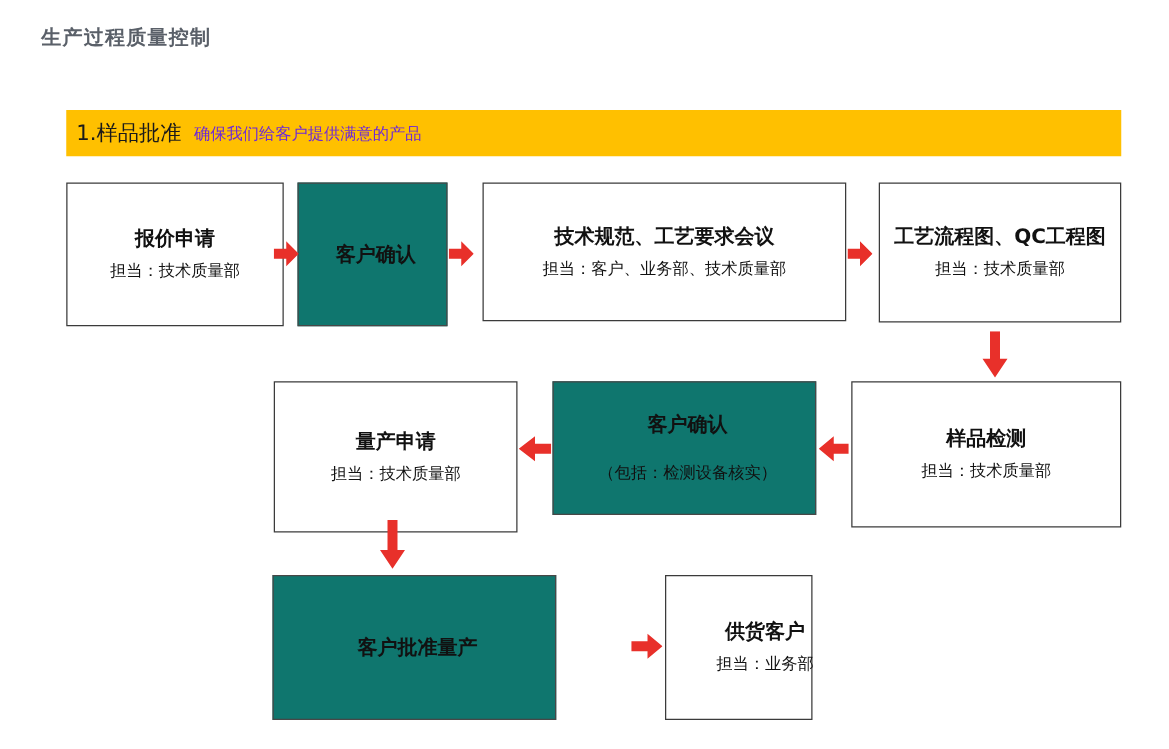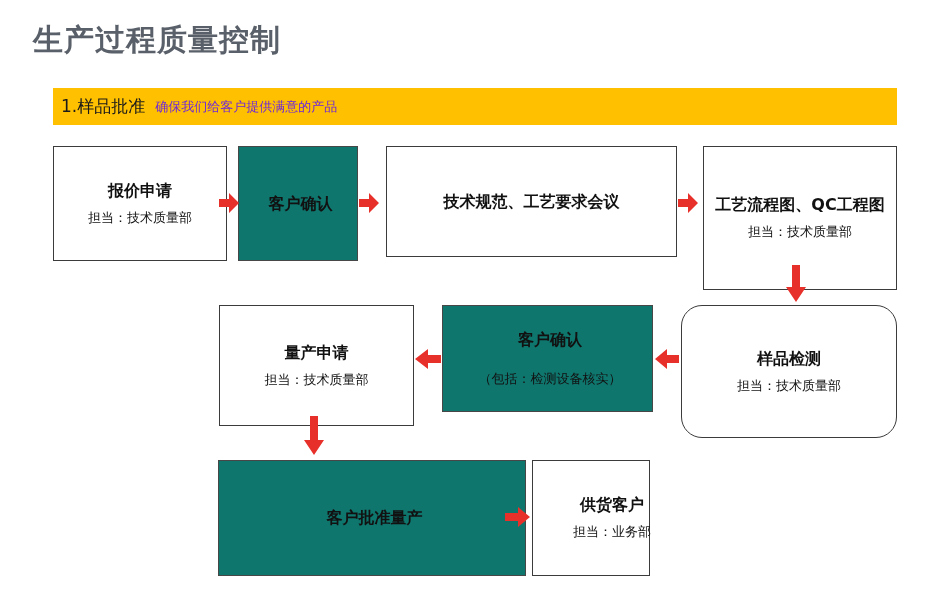--- a/index.html
+++ b/index.html
@@ -14,21 +14,21 @@
     overflow: hidden;
     font-family: "DejaVu Sans", "Liberation Sans", sans-serif;
     -webkit-font-smoothing: antialiased;
   }
 
   
   #page-title {
     position: absolute;
     left: 33px;
     top: 20px;
-    font-size: 30px;
+    font-size: 16px;
     font-weight: bold;
     color: #5a6069;
     letter-spacing: 1px;
     white-space: nowrap;
   }
 
   
   #section-banner {
     position: absolute;
     left: 53px;
@@ -109,43 +109,44 @@
   <div class="ptitle">报价申请</div>
   <div class="psub">担当：技术质量部</div>
 </div>
 
 <div class="pbox orange" style="left:238px; top:146px; width:120px; height:115px;">
   <div class="ptitle">客户确认</div>
 </div>
 
 <div class="pbox" style="left:386px; top:146px; width:291px; height:111px;">
   <div class="ptitle">技术规范、工艺要求会议</div>
+  <div class="psub">担当：客户、业务部、技术质量部</div>
 </div>
 
-<div class="pbox" style="left:703px; top:146px; width:194px; height:144px;">
+<div class="pbox" style="left:703px; top:146px; width:194px; height:112px;">
   <div class="ptitle">工艺流程图、QC工程图</div>
   <div class="psub">担当：技术质量部</div>
 </div>
 
 <div class="pbox" style="left:219px; top:305px; width:195px; height:121px;">
   <div class="ptitle">量产申请</div>
   <div class="psub">担当：技术质量部</div>
 </div>
 
 <div class="pbox orange" style="left:442px; top:305px; width:211px; height:107px;">
   <div class="ptitle">客户确认</div>
   <div class="psub">（包括：检测设备核实）</div>
 </div>
 
-<div class="pbox" style="left:681px; top:305px; width:216px; height:133px;border-radius:21px;">
+<div class="pbox" style="left:681px; top:305px; width:216px; height:117px;">
   <div class="ptitle">样品检测</div>
   <div class="psub">担当：技术质量部</div>
 </div>
 
-<div class="pbox orange" style="left:218px; top:460px; width:308px; height:116px;">
+<div class="pbox orange" style="left:218px; top:460px; width:227px; height:116px;">
   <div class="ptitle">客户批准量产</div>
 </div>
 
 <div class="pbox" style="left:532px; top:460px; width:118px; height:116px;padding-left:48px;">
   <div class="ptitle">供货客户</div>
   <div class="psub">担当：业务部</div>
 </div>
 
 <div class="arrow" style="left:219px; top:192px;">
   <svg width="20" height="22" viewBox="0 0 20 22">

